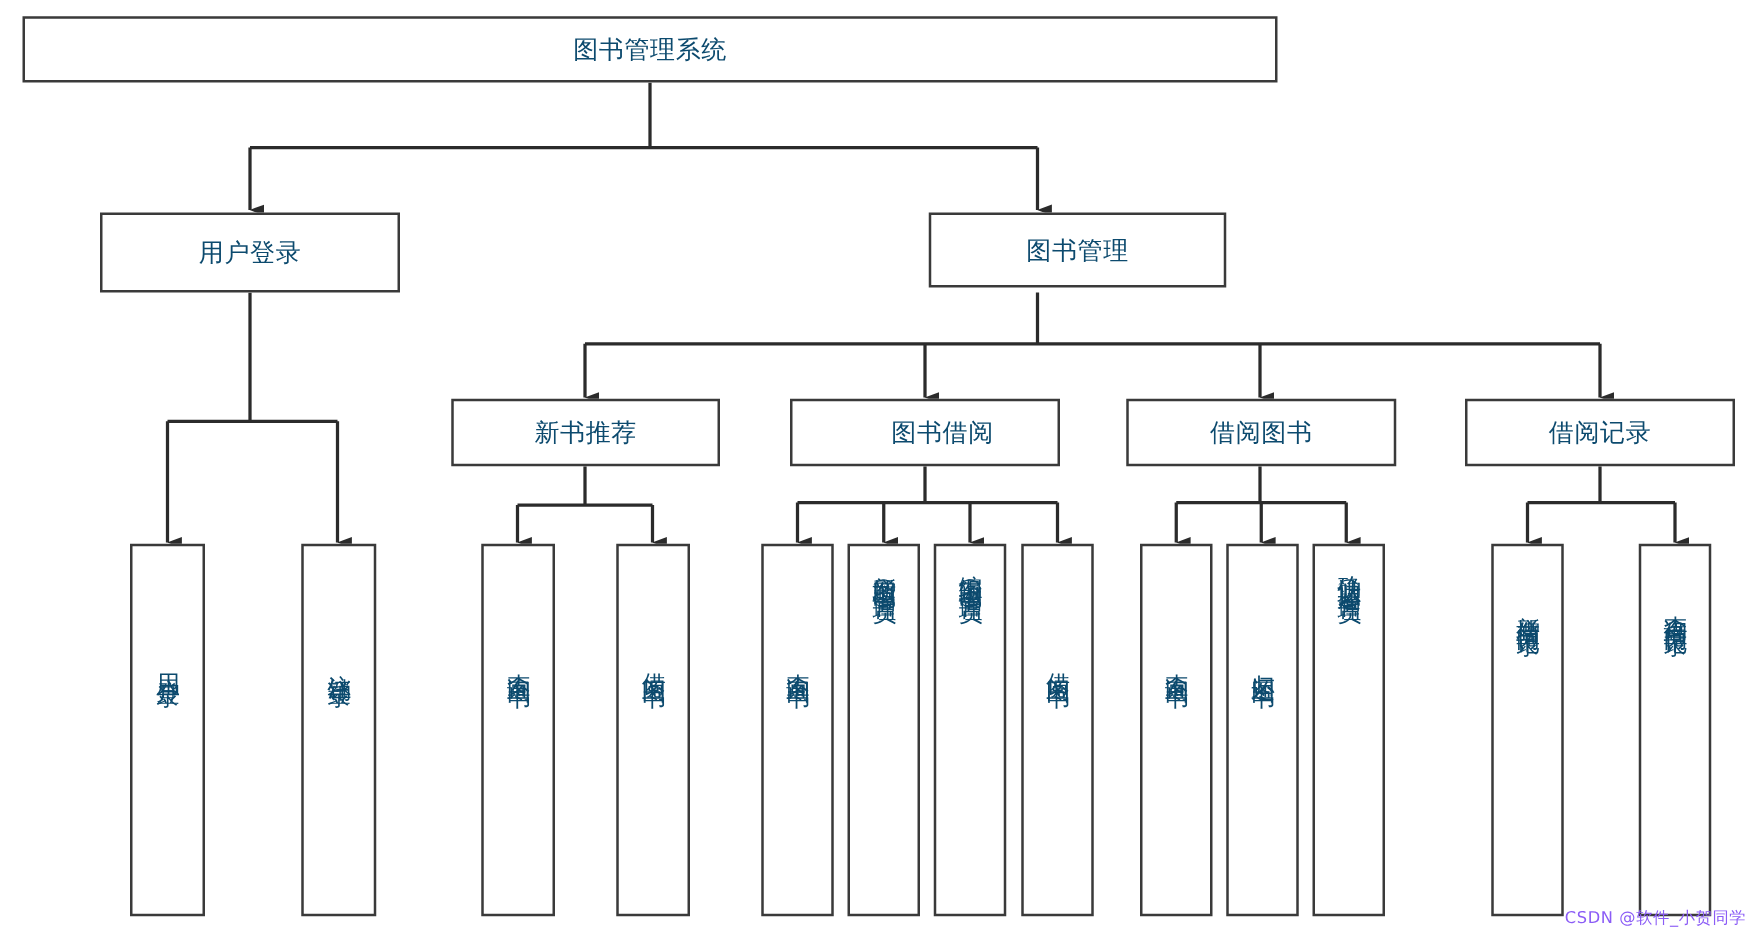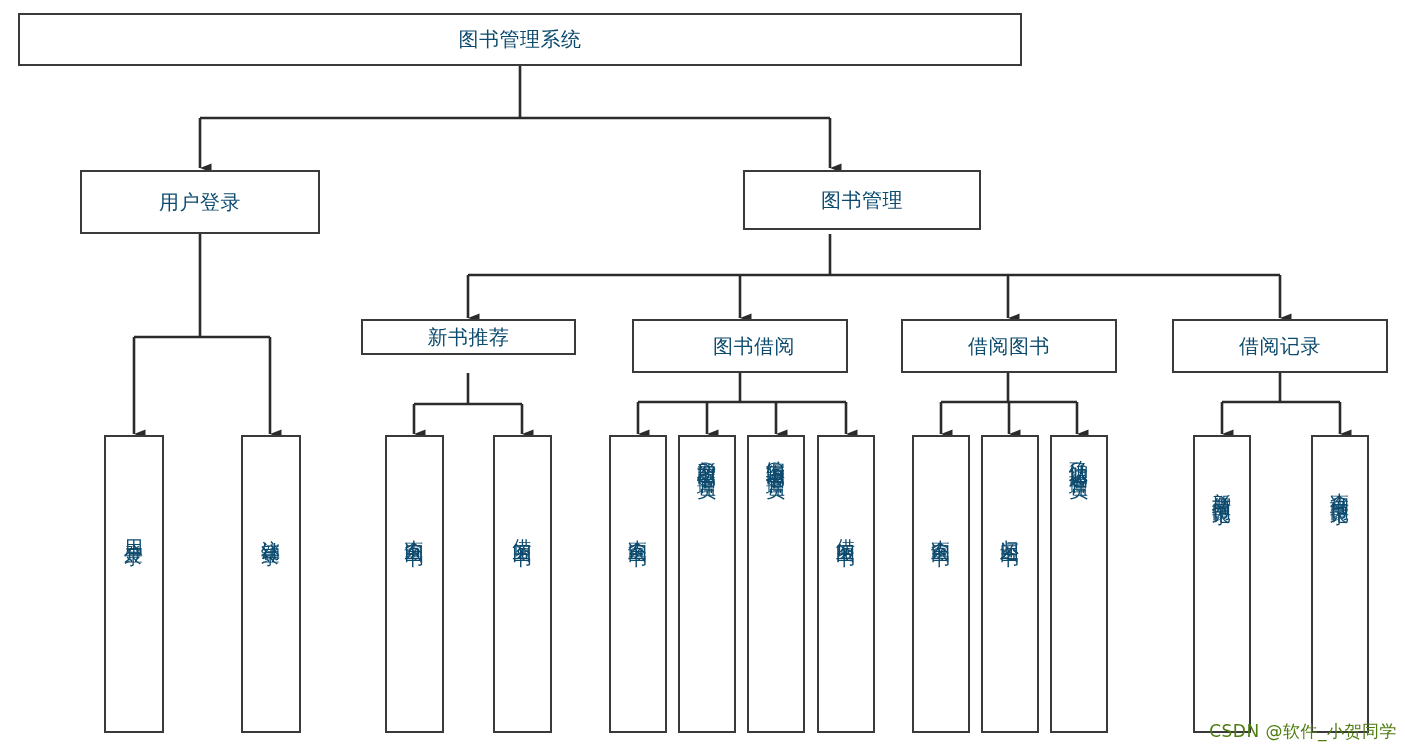--- a/index.html
+++ b/index.html
@@ -56,22 +56,22 @@
     position:absolute;
     left:0; top:0;
     width:1405px; height:747px;
     pointer-events:none;
   }
   
   #watermark{
     position:absolute;
     right:8px;
     bottom:4px;
-    font-size:17px;
-    color:#4d7c0f;
+    font-size:13px;
+    color:#8b5cf6;
     letter-spacing:0.5px;
     white-space:nowrap;
     font-family:"DejaVu Sans","Liberation Sans",sans-serif;
   }
 </style>
 </head>
 <body>
 
 <div id="canvas">
 
@@ -130,21 +130,21 @@
     <span class="lbl">图书管理系统</span>
   </div>
 
   <div class="node h" style="left:80px;top:170px;width:240px;height:64px;">
     <span class="lbl">用户登录</span>
   </div>
   <div class="node h" style="left:711px;top:170px;width:238px;height:60px;margin-left:32px;">
     <span class="lbl">图书管理</span>
   </div>
 
-  <div class="node h" style="left:361px;top:319px;width:215px;height:36px;">
+  <div class="node h" style="left:361px;top:319px;width:215px;height:54px;">
     <span class="lbl">新书推荐</span>
   </div>
   <div class="node h" style="left:632px;top:319px;width:216px;height:54px;padding-left:28px;">
     <span class="lbl">图书借阅</span>
   </div>
   <div class="node h" style="left:901px;top:319px;width:216px;height:54px;">
     <span class="lbl">借阅图书</span>
   </div>
   <div class="node h" style="left:1172px;top:319px;width:216px;height:54px;">
     <span class="lbl">借阅记录</span>

